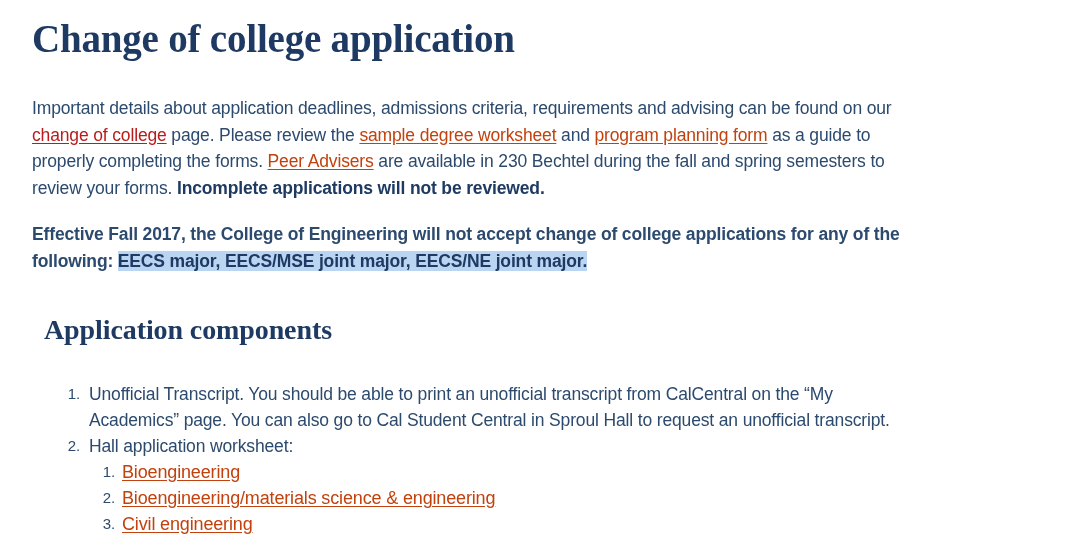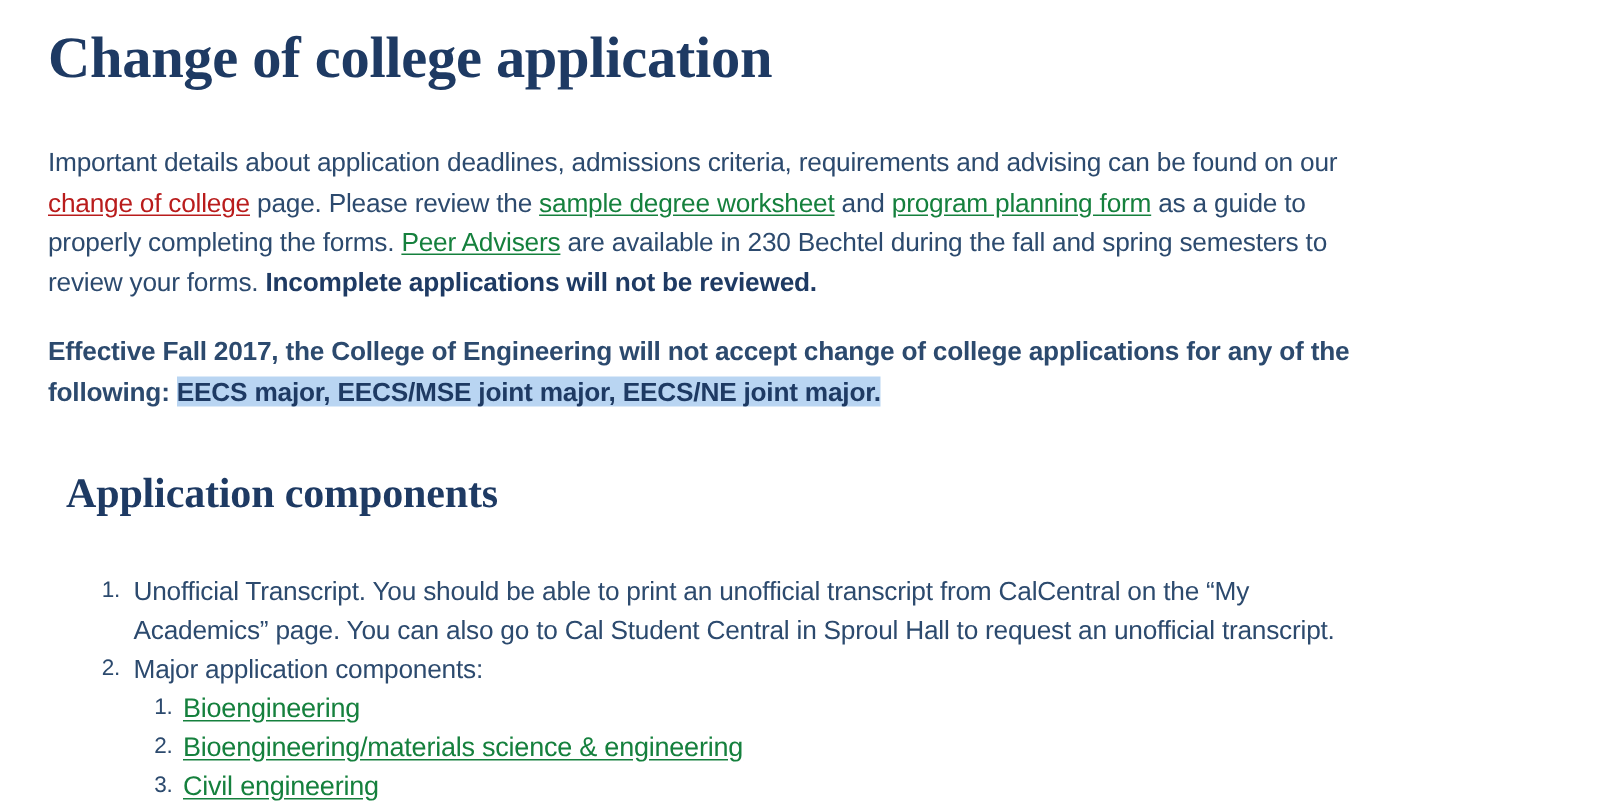--- a/index.html
+++ b/index.html
@@ -54,21 +54,21 @@
   p.intro-paragraph {
     padding-top: 33px;
   }
 
   p.notice-paragraph {
     padding-top: 20px;
     font-weight: bold;
   }
 
   a.doc-link {
-    color: #15803d;
+    color: #c2410c;
     text-decoration: underline;
     text-underline-offset: 2px;
   }
   a.doc-link-visited {
     color: #b91c1c;
     text-decoration: underline;
     text-underline-offset: 2px;
   }
 
   strong.bold-run {
@@ -155,21 +155,21 @@
     <span>Effective Fall 2017, the College of Engineering will not accept change of college applications for any of the following: </span><span class="hl">EECS major, EECS/MSE joint major, EECS/NE joint major.</span>
   </p>
 
   <h2 class="section-heading">Application components</h2>
 
   <ol class="components-list">
     <li>
       <span>Unofficial Transcript. You should be able to print an unofficial transcript from CalCentral on the “My Academics” page.  You can also go to Cal Student Central in Sproul Hall to request an unofficial transcript.</span>
     </li>
     <li>
-      <span>Major application components:</span>
+      <span>Hall application worksheet:</span>
 
       <ol class="major-list">
         <li>
           <a href="#" class="doc-link">Bioengineering </a>
         </li>
         <li>
           <a href="#" class="doc-link">Bioengineering/materials science &amp; engineering</a>
         </li>
         <li>
           <a href="#" class="doc-link">Civil engineering</a>

